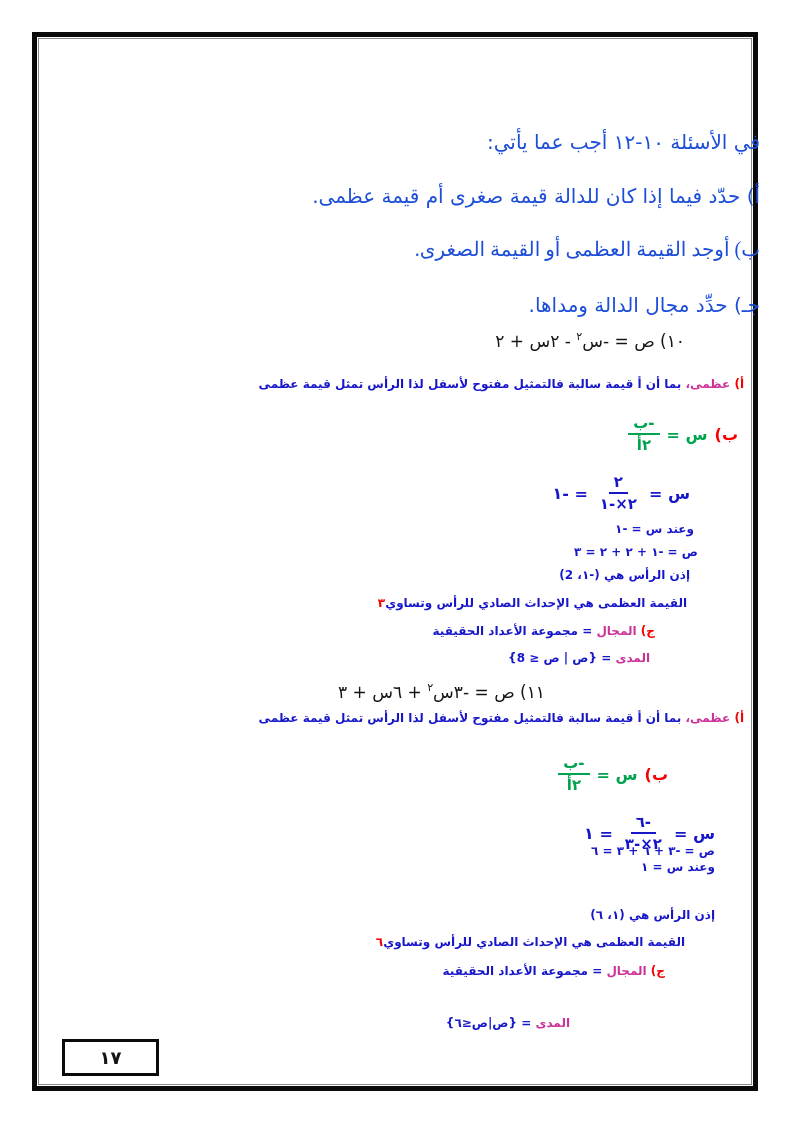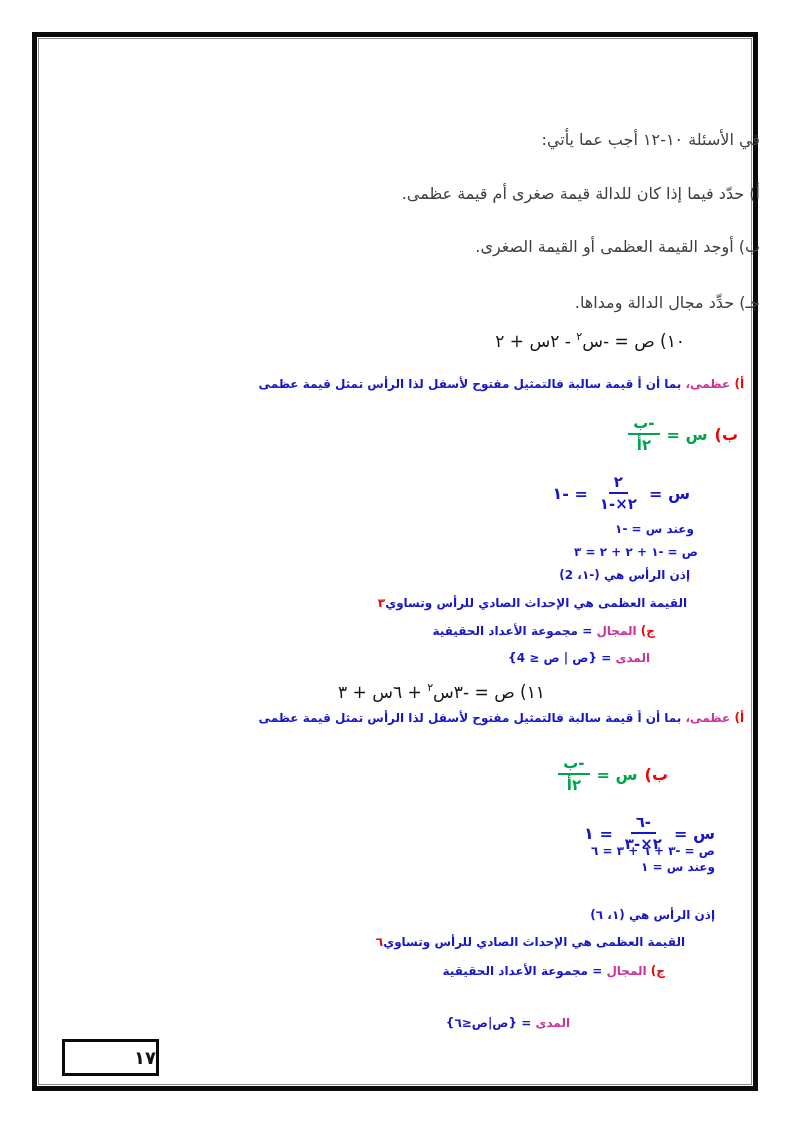--- a/index.html
+++ b/index.html
@@ -7,51 +7,51 @@
     width:800px;height:1131px;position:relative;background:#ffffff;
     font-family:"DejaVu Sans",sans-serif;overflow:hidden;
   }
   
   .frame{position:absolute;left:32px;top:32px;width:726px;height:1059px;
          border:5px solid #0a0a0a;box-sizing:border-box;}
   .frame-inner{position:absolute;inset:1px;border:1px solid #8a8a8a;}
   
   .line{position:absolute;left:40px;width:720px;box-sizing:border-box;
         direction:rtl;text-align:right;white-space:nowrap;}
-  .intro{font-size:16px;color:#404040;}
+  .intro{font-size:20px;color:#1d4ed8;}
   .eq{font-size:17px;color:#151515;}
   .sol{font-size:12px;font-weight:bold;}
   .blue{color:#1717c9;}
   .magenta{color:#cc3399;}
   .red{color:#f40000;}
   .green{color:#00a44f;}
   sup{font-size:11px;}
   
   .frow{position:absolute;left:40px;width:720px;box-sizing:border-box;
         display:flex;flex-direction:row;justify-content:flex-start;align-items:center;
         direction:rtl;gap:7px;font-weight:bold;white-space:nowrap;}
   .frac{display:inline-flex;flex-direction:column;align-items:center;font-size:15px;}
   .fnum{border-bottom:2px solid currentColor;padding:0 5px 1px 5px;}
   .fden{padding:1px 5px 0 5px;}
   
   .pagebox{position:absolute;left:62px;top:1039px;width:97px;height:37px;
            border:3px solid #0a0a0a;box-sizing:border-box;
-           display:flex;align-items:center;justify-content:flex-start;
+           display:flex;align-items:center;justify-content:center;
            font-size:18px;font-weight:bold;color:#151515;}
 </style>
 </head>
 <body>
 
 <div class="frame">
   <div class="frame-inner"></div>
 </div>
 
 <div class="line intro" style="top:130px;padding-left:12px;">في الأسئلة ١٠-١٢ أجب عما يأتي:</div>
 <div class="line intro" style="top:184px;padding-left:28px;">أ) حدّد فيما إذا كان للدالة قيمة صغرى أم قيمة عظمى.</div>
-<div class="line intro" style="top:237px;padding-left:12px;">ب) أوجد القيمة العظمى أو القيمة الصغرى.</div>
+<div class="line intro" style="top:237px;padding-left:12px;font-family:Liberation Serif, serif;">ب) أوجد القيمة العظمى أو القيمة الصغرى.</div>
 <div class="line intro" style="top:293px;padding-left:4px;">جـ) حدِّد مجال الدالة ومداها.</div>
 
 <div class="line eq" style="top:330px;padding-right:75px;"><span>١٠)  ص = -س</span><sup>٢</sup><span> - ٢س + ٢</span></div>
 
 <div class="line sol" style="top:377px;padding-right:16px;">
   <span class="red">أ)</span>
   <span class="magenta">عظمى،</span>
   <span class="blue">بما أن أ قيمة سالبة فالتمثيل مفتوح لأسفل لذا الرأس تمثل قيمة عظمى</span>
 </div>
 
@@ -82,21 +82,21 @@
 </div>
 
 <div class="line sol" style="top:624px;padding-right:105px;">
   <span class="red">ج)</span>
   <span class="magenta">المجال</span>
   <span class="blue">= مجموعة الأعداد الحقيقية</span>
 </div>
 
 <div class="line sol" style="top:651px;padding-right:110px;">
   <span class="magenta">المدى</span>
-  <span class="blue">= {ص | ص ≤ 4}</span>
+  <span class="blue">= {ص | ص ≤ 8}</span>
 </div>
 
 <div class="line eq" style="top:681px;padding-right:215px;"><span>١١)  ص = -٣س</span><sup>٢</sup><span> + ٦س + ٣</span></div>
 
 <div class="line sol" style="top:711px;padding-right:16px;">
   <span class="red">أ)</span>
   <span class="magenta">عظمى،</span>
   <span class="blue">بما أن أ قيمة سالبة فالتمثيل مفتوح لأسفل لذا الرأس تمثل قيمة عظمى</span>
 </div>
 

